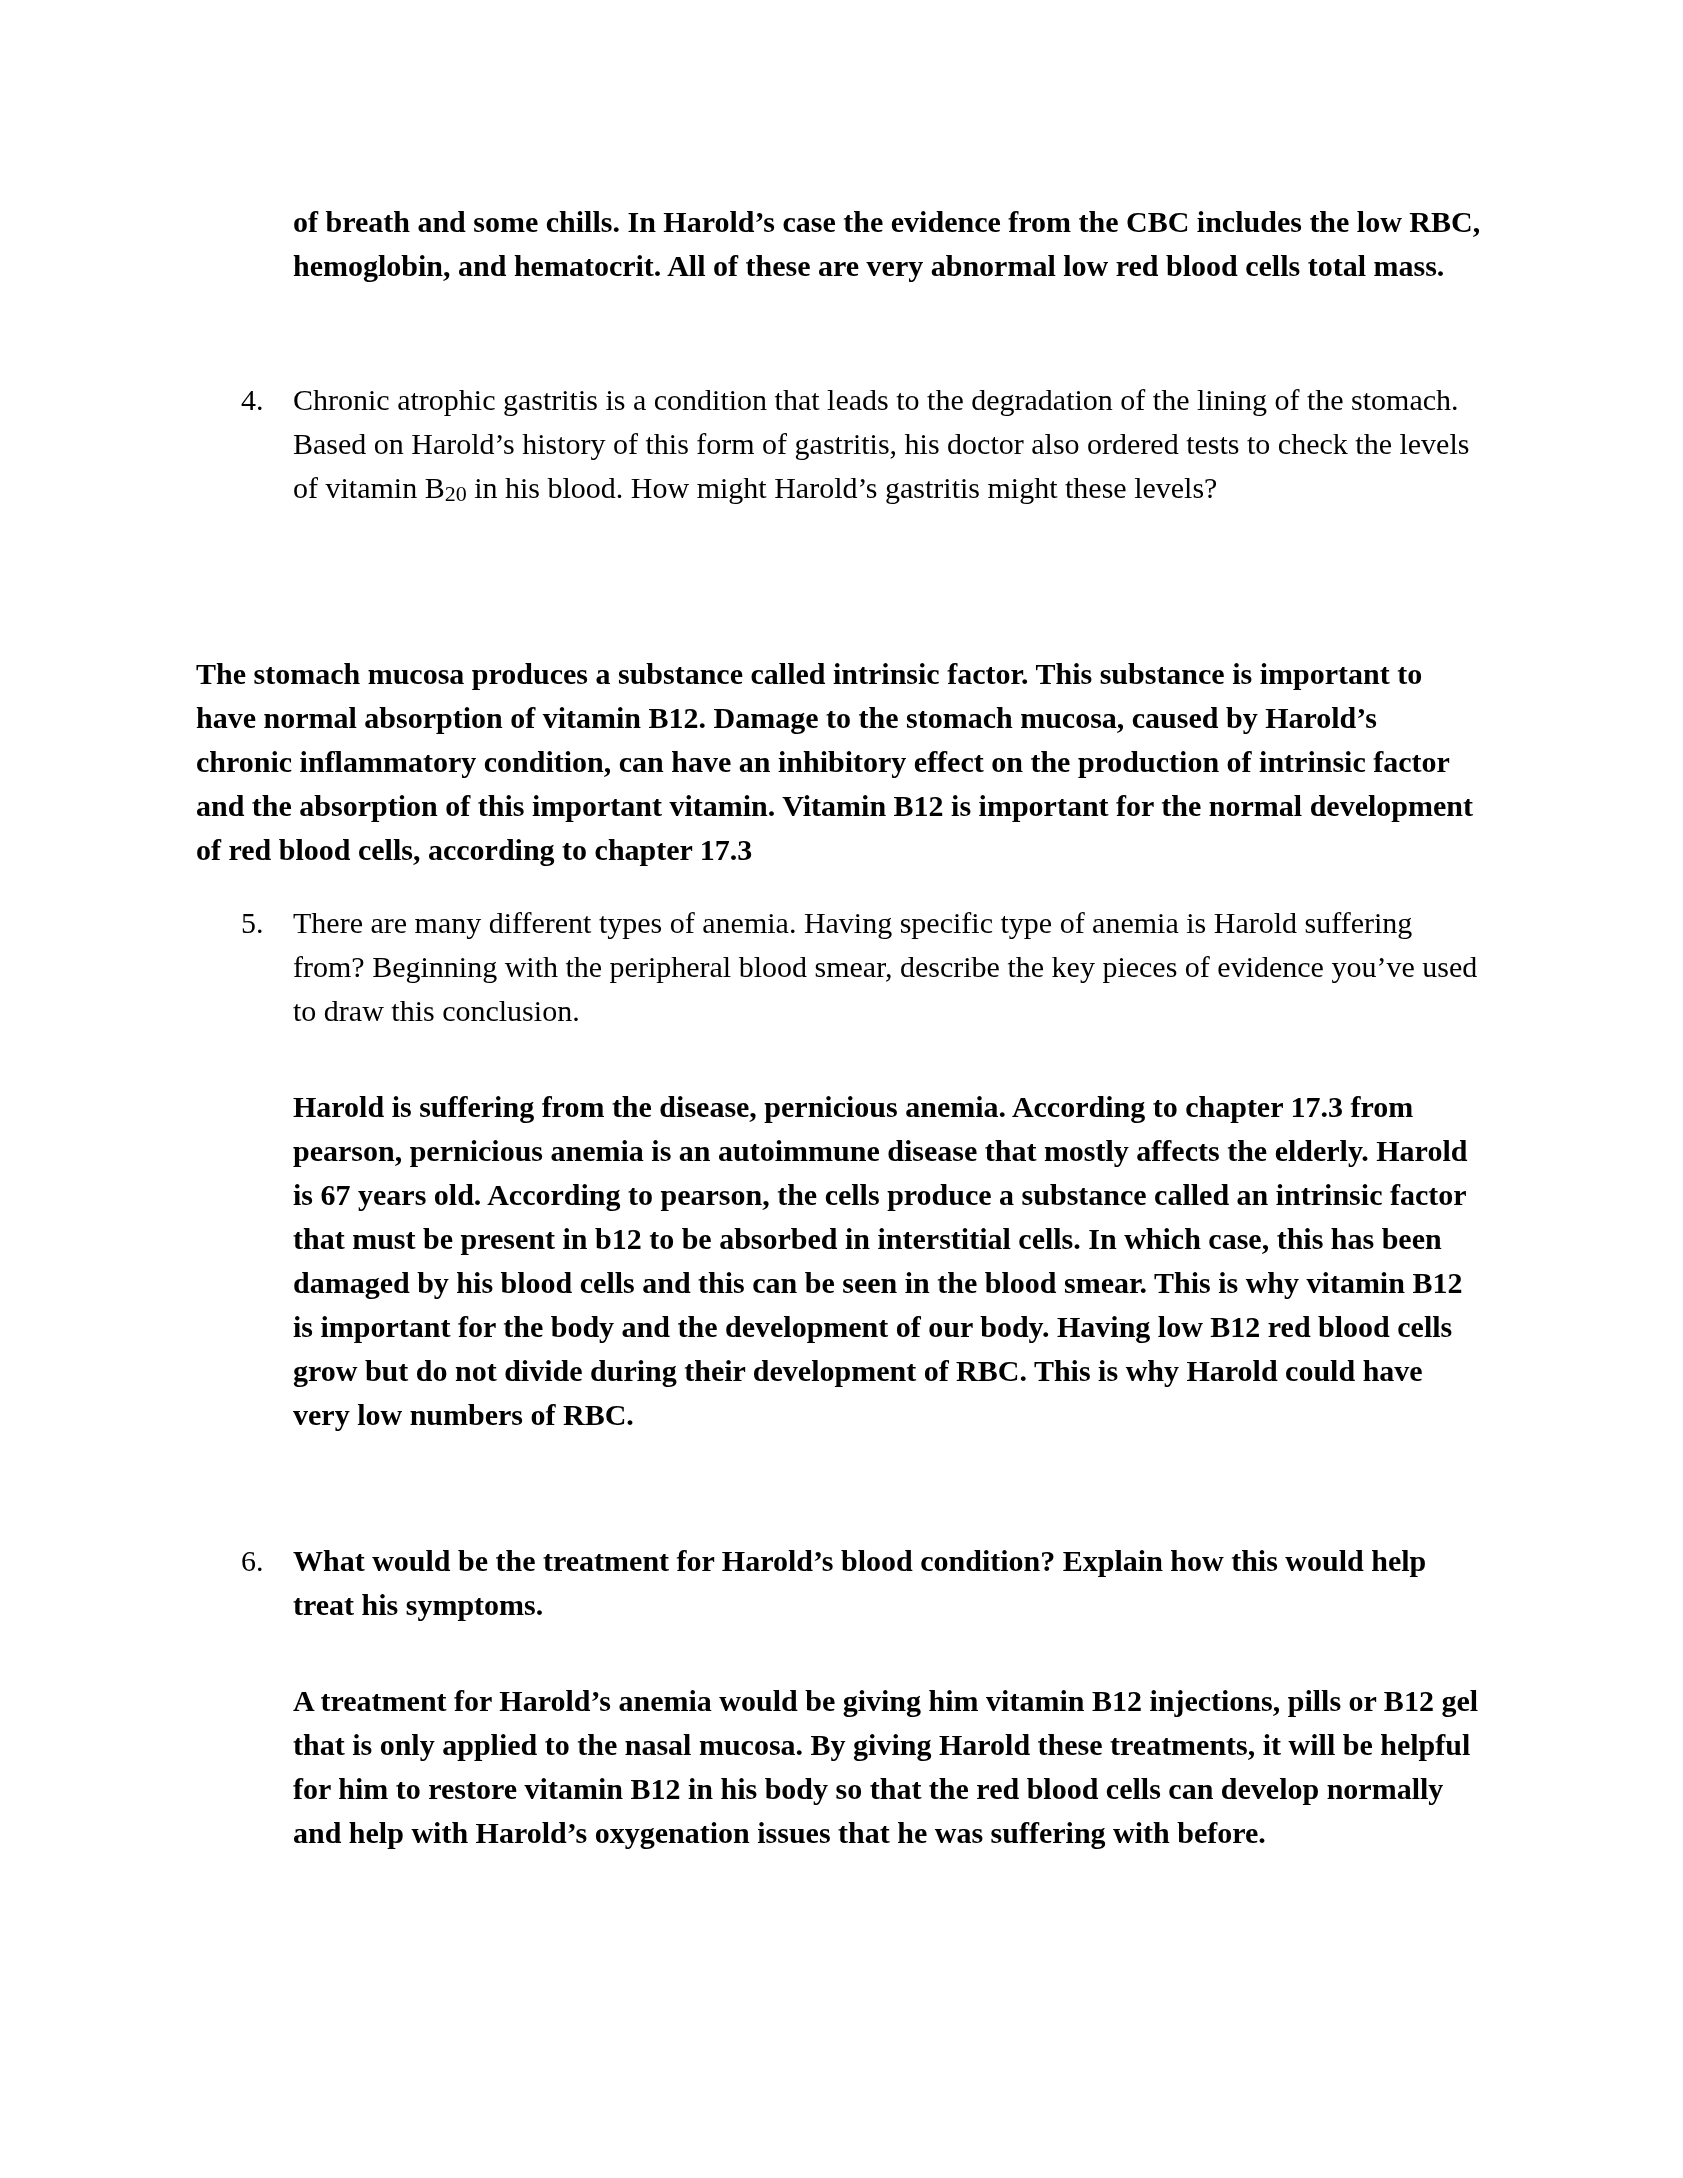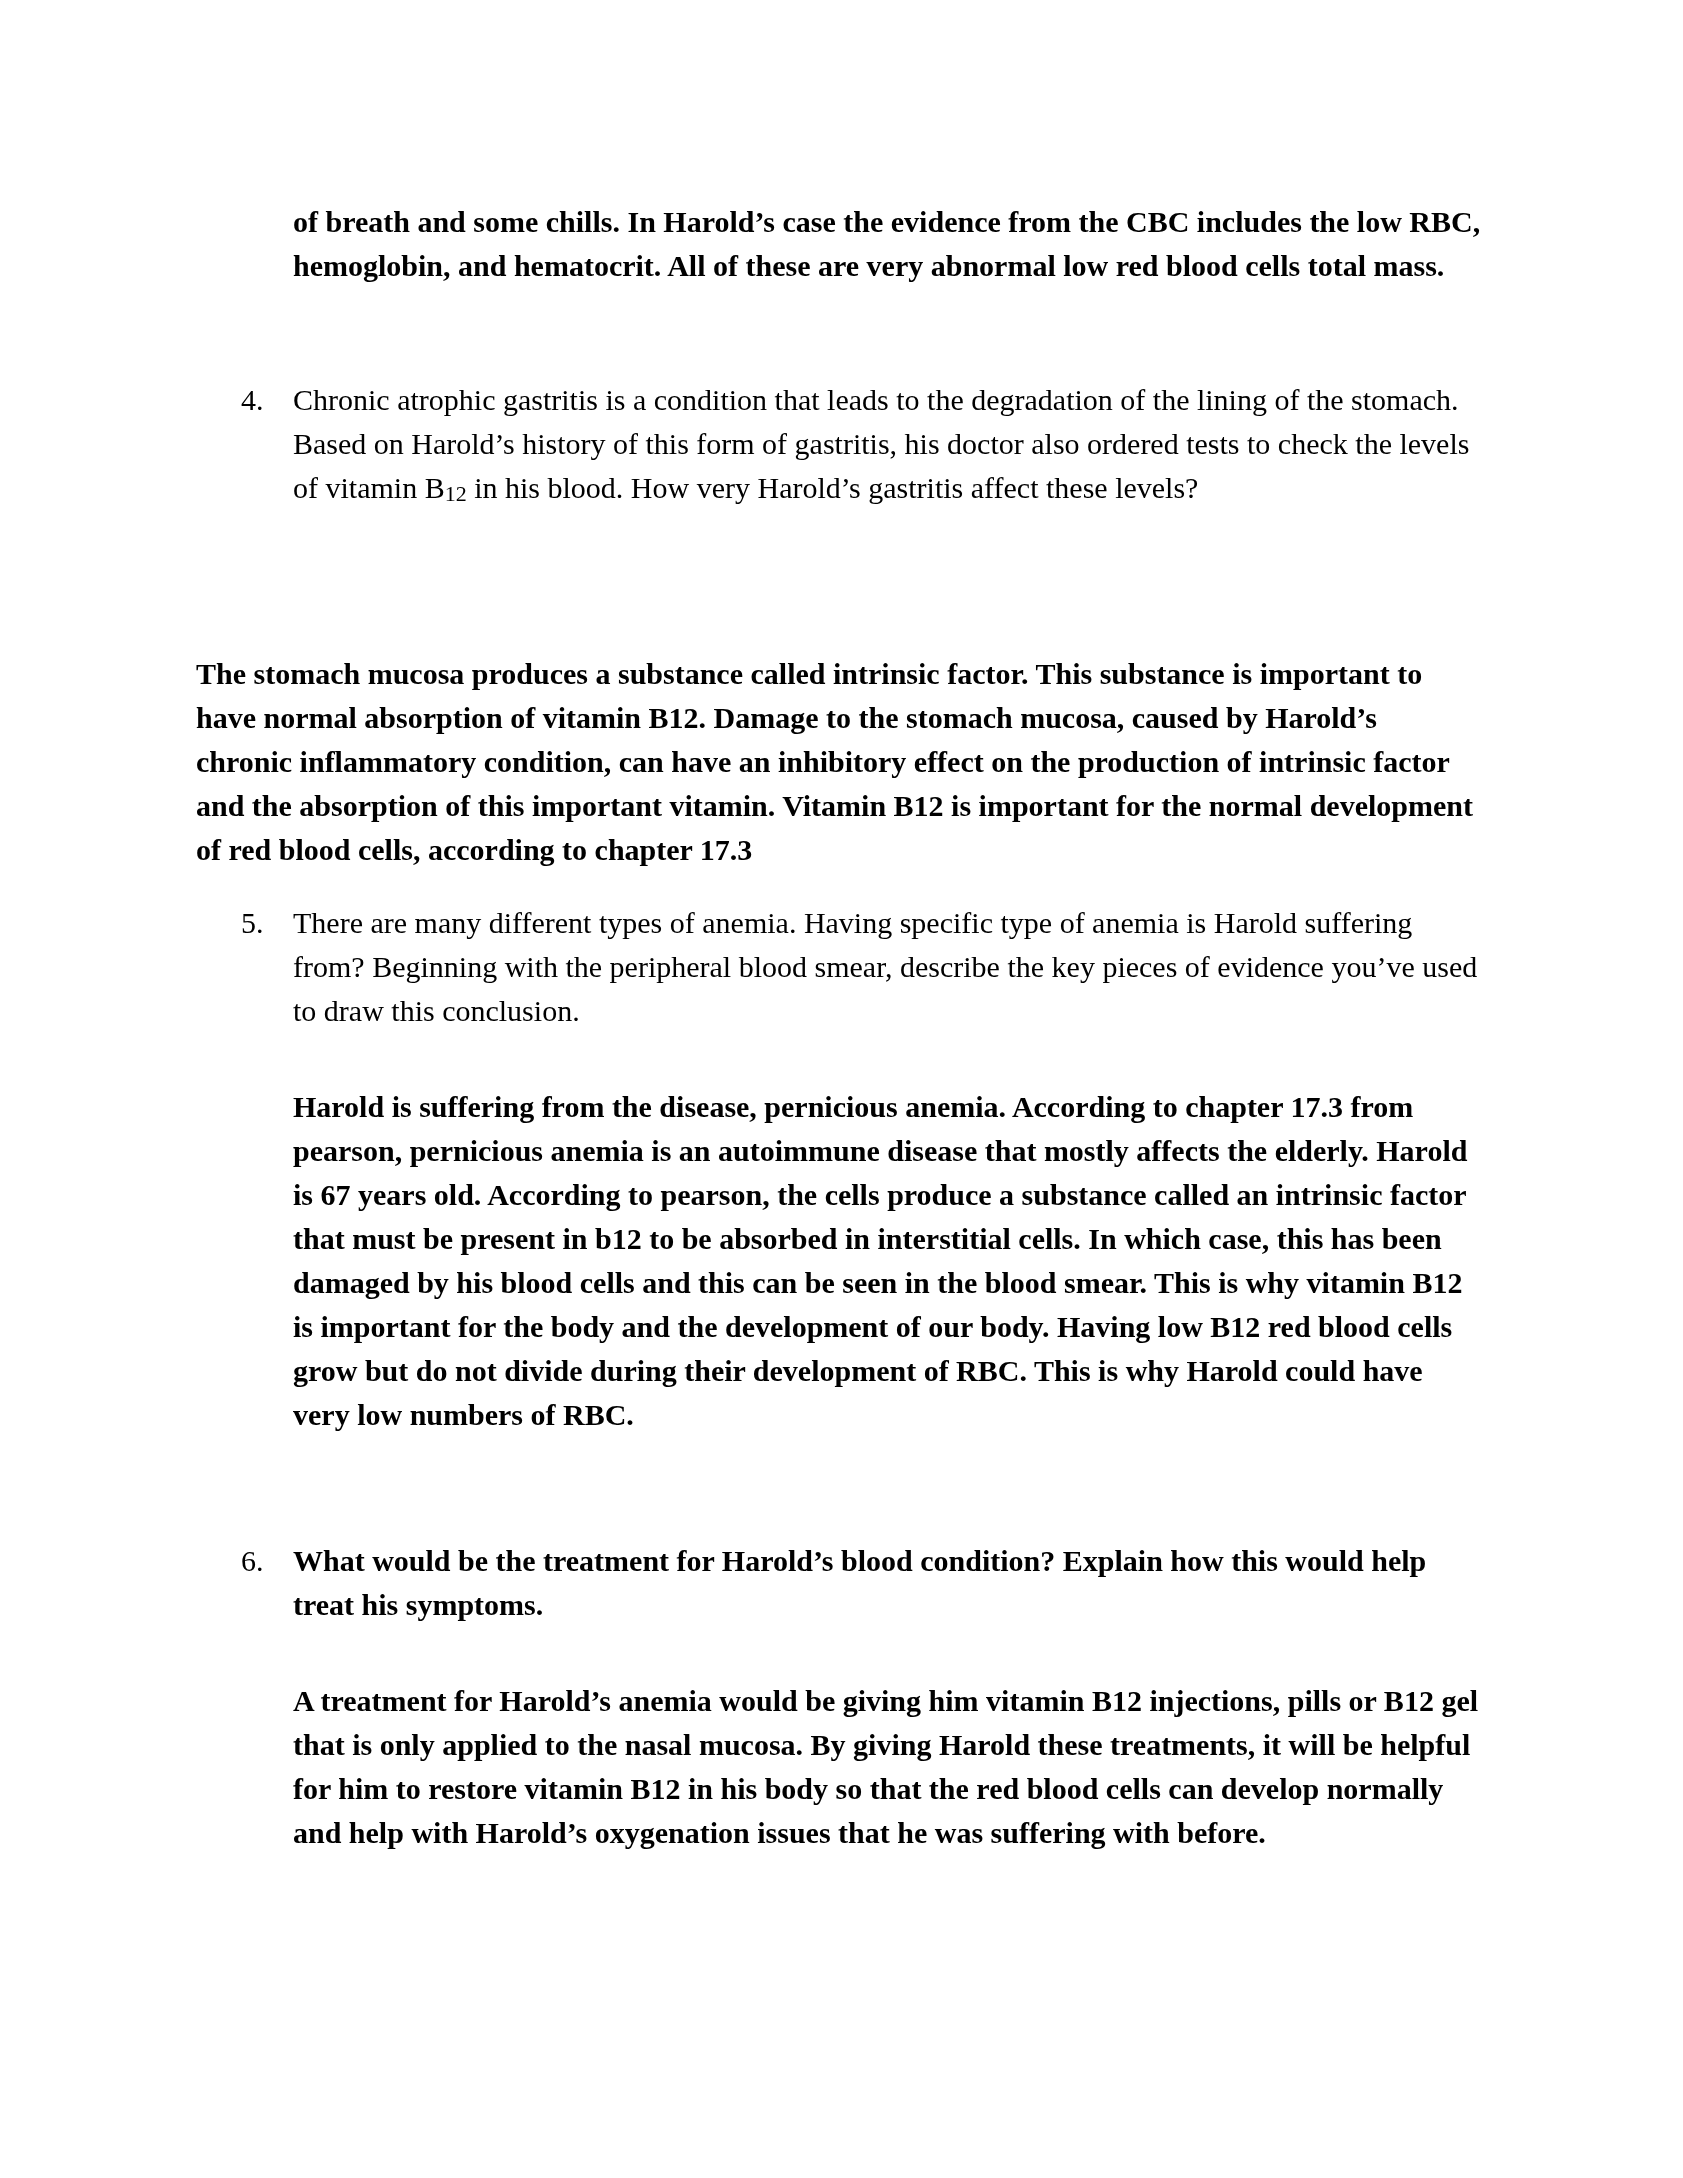--- a/index.html
+++ b/index.html
@@ -16,21 +16,21 @@
 </style>
 </head>
 <body>
 
 <div class="page">
 
   <p class="block bold indent" style="top:194px;">of breath and some chills. In Harold’s case the evidence from the CBC includes the low RBC, hemoglobin, and hematocrit. All of these are very abnormal low red blood cells total mass.</p>
 
   <div>
     <span class="qnum" style="top:372px;">4.</span>
-    <p class="qtext" style="top:372px;"><span>Chronic atrophic gastritis is a condition that leads to the degradation of the lining of the stomach. Based on Harold’s history of this form of gastritis, his doctor also ordered tests to check the levels of vitamin B</span><sub class="sm">12</sub><span> in his blood. How very Harold’s gastritis affect these levels?</span></p>
+    <p class="qtext" style="top:372px;"><span>Chronic atrophic gastritis is a condition that leads to the degradation of the lining of the stomach. Based on Harold’s history of this form of gastritis, his doctor also ordered tests to check the levels of vitamin B</span><sub class="sm">20</sub><span> in his blood. How might Harold’s gastritis might these levels?</span></p>
   </div>
 
   <p class="block bold flush" style="top:602px;">The stomach mucosa produces a substance called intrinsic factor. This substance is important to have normal absorption of vitamin B12. Damage to the stomach mucosa, caused by Harold’s chronic inflammatory condition, can have an inhibitory effect on the production of intrinsic factor and the absorption of this important vitamin. Vitamin B12 is important for the normal development of red blood cells, according to chapter 17.3</p>
 
   <div>
     <span class="qnum" style="top:895px;">5.</span>
     <p class="qtext" style="top:895px;">There are many different types of anemia. Having specific type of anemia is Harold suffering from? Beginning with the peripheral blood smear, describe the key pieces of evidence you’ve used to draw this conclusion.</p>
   </div>
 
   <p class="block bold indent" style="top:1079px;">Harold is suffering from the disease, pernicious anemia. According to chapter 17.3 from pearson, pernicious anemia is an autoimmune disease that mostly affects the elderly. Harold is 67 years old. According to pearson, the cells produce a substance called an intrinsic factor that must be present in b12 to be absorbed in interstitial cells. In which case, this has been damaged by his blood cells and this can be seen in the blood smear. This is why vitamin B12 is important for the body and the development of our body. Having low B12 red blood cells grow but do not divide during their development of RBC. This is why Harold could have very low numbers of RBC.</p>

